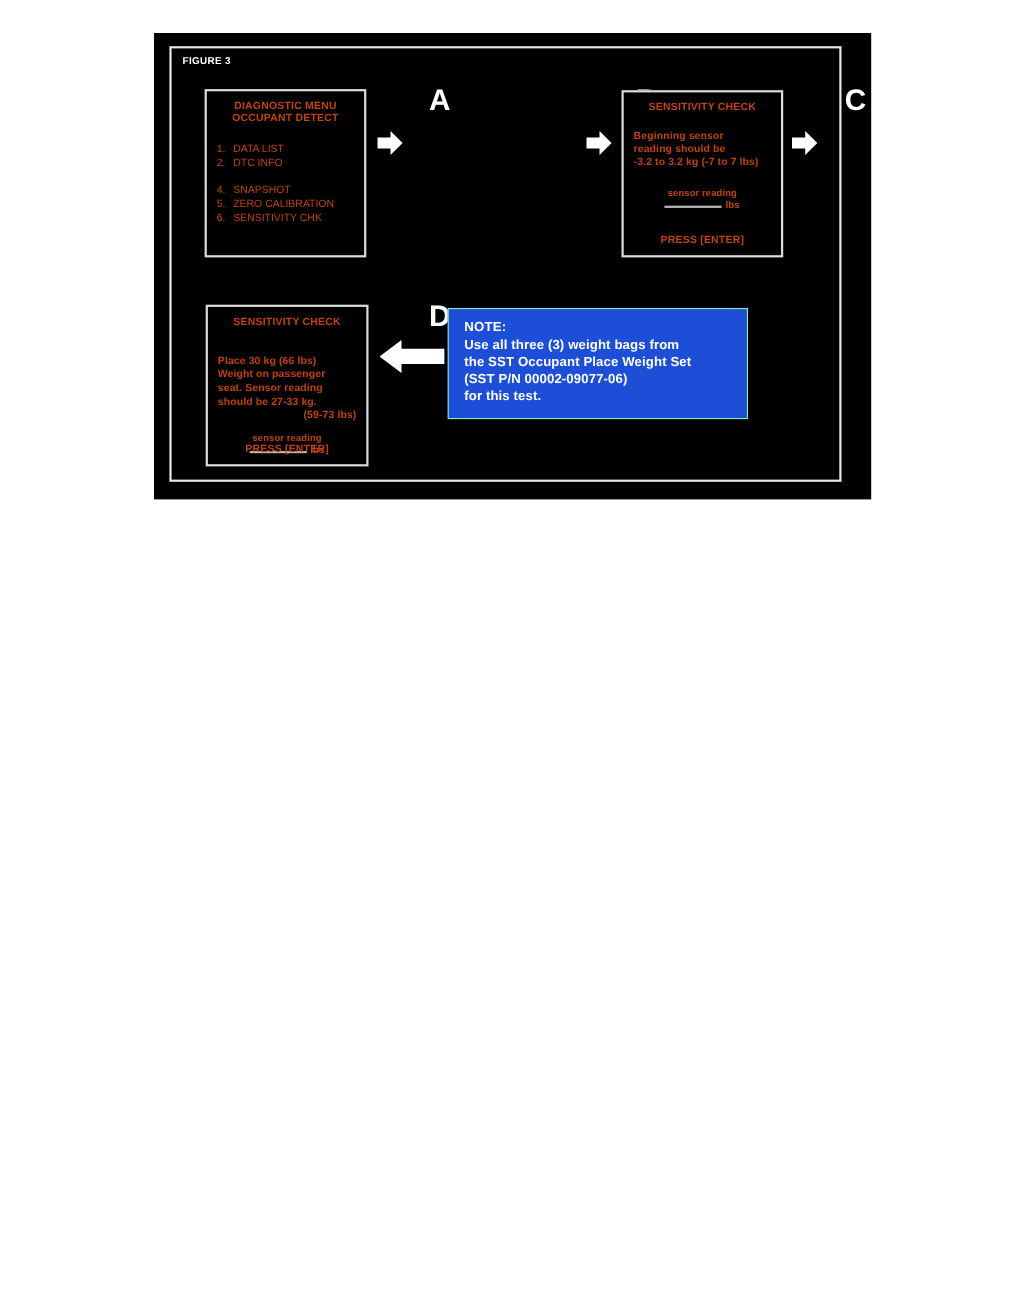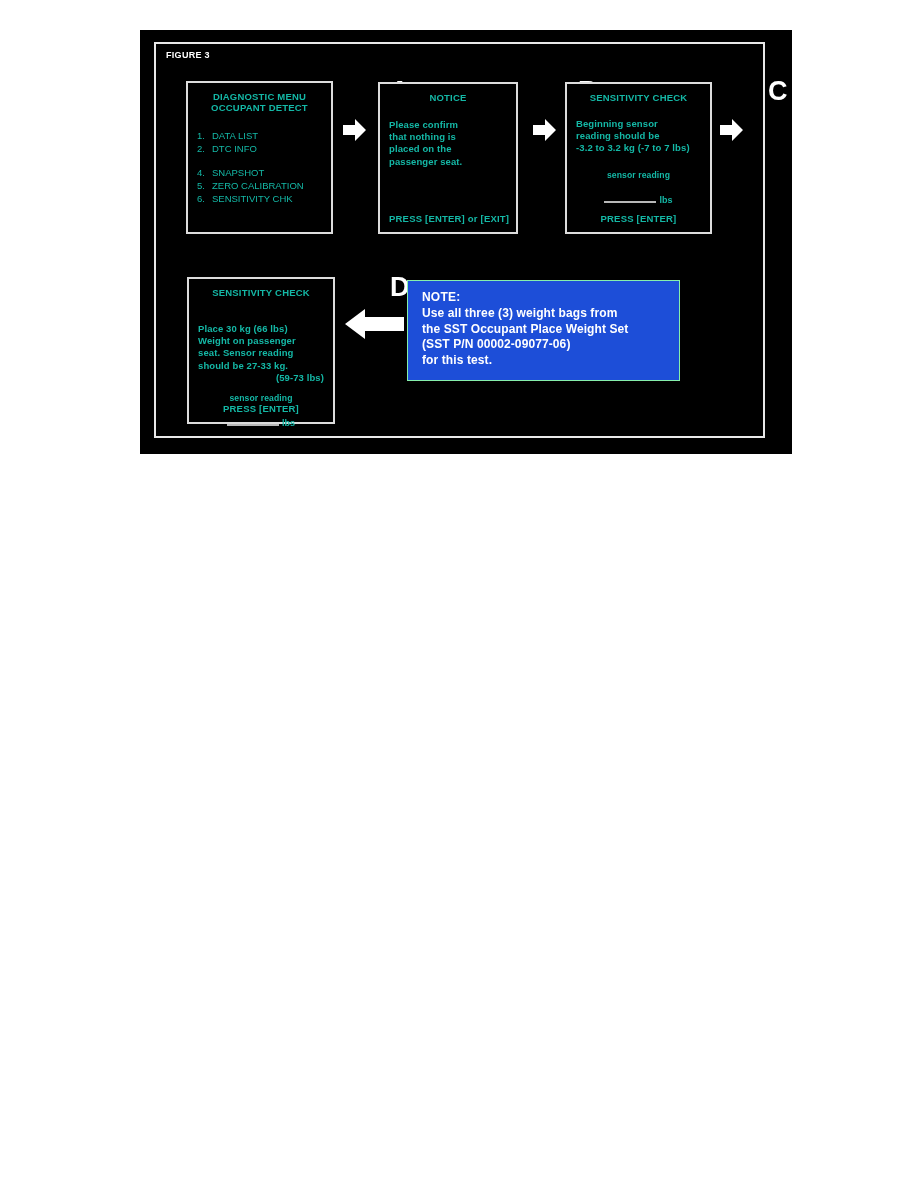--- a/index.html
+++ b/index.html
@@ -56,21 +56,21 @@
     line-height: 1;
     font-family: "Liberation Sans", sans-serif;
   }
 
   
   .screen {
     position: absolute;
     background: #000000;
     border: 2px solid #dcdcdc;
     box-sizing: border-box;
-    color: #14b8a6;
+    color: #c2410c;
   }
   .screen-inner {
     position: absolute;
     left: 0; right: 0; top: 0; bottom: 0;
     padding: 8px 9px 7px 9px;
     box-sizing: border-box;
   }
   .screen-title {
     text-align: center;
     font-size: 9.5px;
@@ -127,21 +127,20 @@
   .sensor-rule {
     display: inline-block;
     width: 52px;
     height: 2px;
     background: #b8b8b8;
     margin-bottom: 2px;
   }
   .sensor-units {
     font-size: 9px;
     font-weight: bold;
-    margin-top: 14px;
   }
 
   
   .arrow {
     position: absolute;
   }
   .arrow svg { display: block; }
 
   
   #note-box {
@@ -207,34 +206,20 @@
       </ul>
     </div>
   </div>
 
   <div class="arrow" style="left:203px; top:88px;">
     <svg width="24" height="24" viewBox="0 0 24 24">
       <polygon points="0,7 12,7 12,1 23,12 12,23 12,17 0,17" fill="#ffffff"></polygon>
     </svg>
   </div>
 
-  <div class="screen" style="left:238px; top:52px; width:140px; height:152px;">
-    <div class="screen-inner">
-      <div class="screen-title">NOTICE</div>
-
-      <div class="screen-body" style="margin-top:16px;">
-        <div>Please confirm</div>
-        <div>that nothing is</div>
-        <div>placed on the</div>
-        <div>passenger seat.</div>
-      </div>
-
-      <div class="screen-footer">PRESS [ENTER] or [EXIT]</div>
-    </div>
-  </div>
 
   <div class="arrow" style="left:393px; top:88px;">
     <svg width="24" height="24" viewBox="0 0 24 24">
       <polygon points="0,7 12,7 12,1 23,12 12,23 12,17 0,17" fill="#ffffff"></polygon>
     </svg>
   </div>
 
   <div class="screen" style="left:425px; top:52px; width:147px; height:152px;">
     <div class="screen-inner">
       <div class="screen-title">SENSITIVITY CHECK</div>

